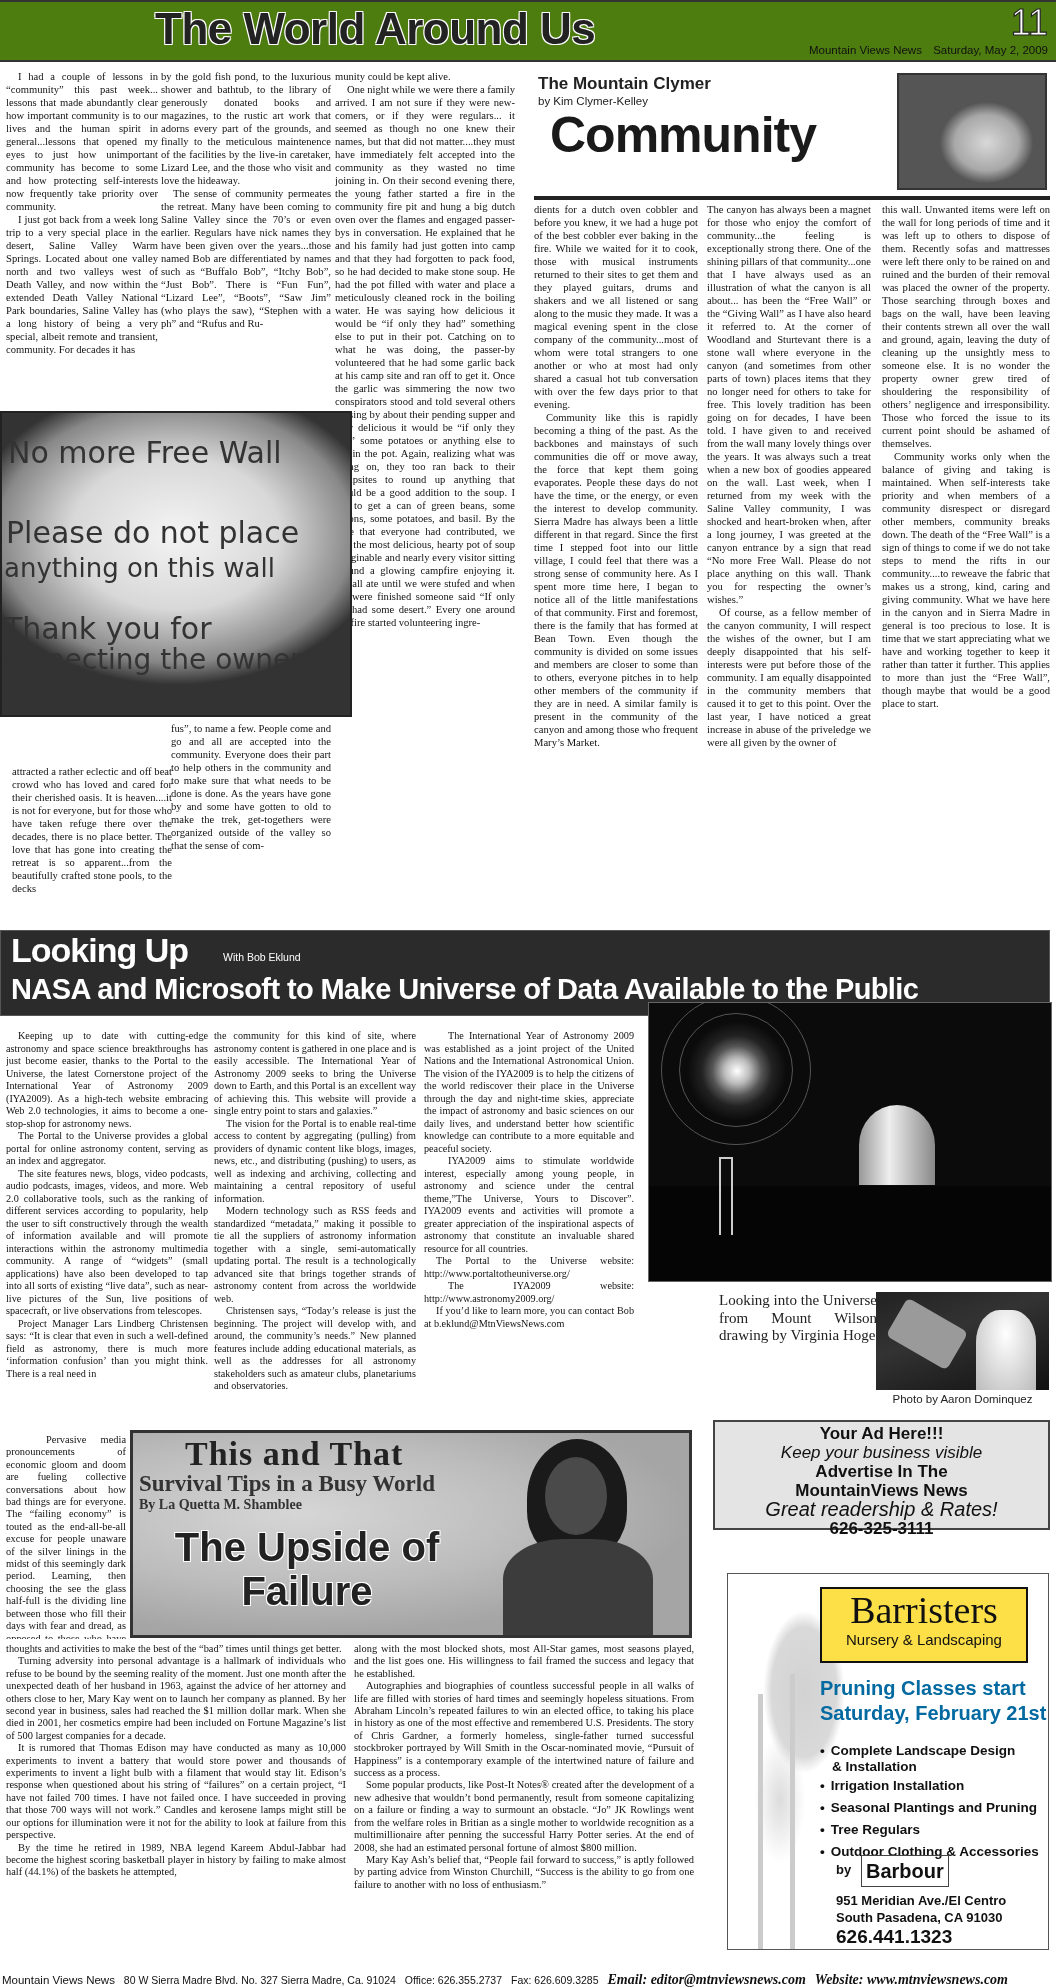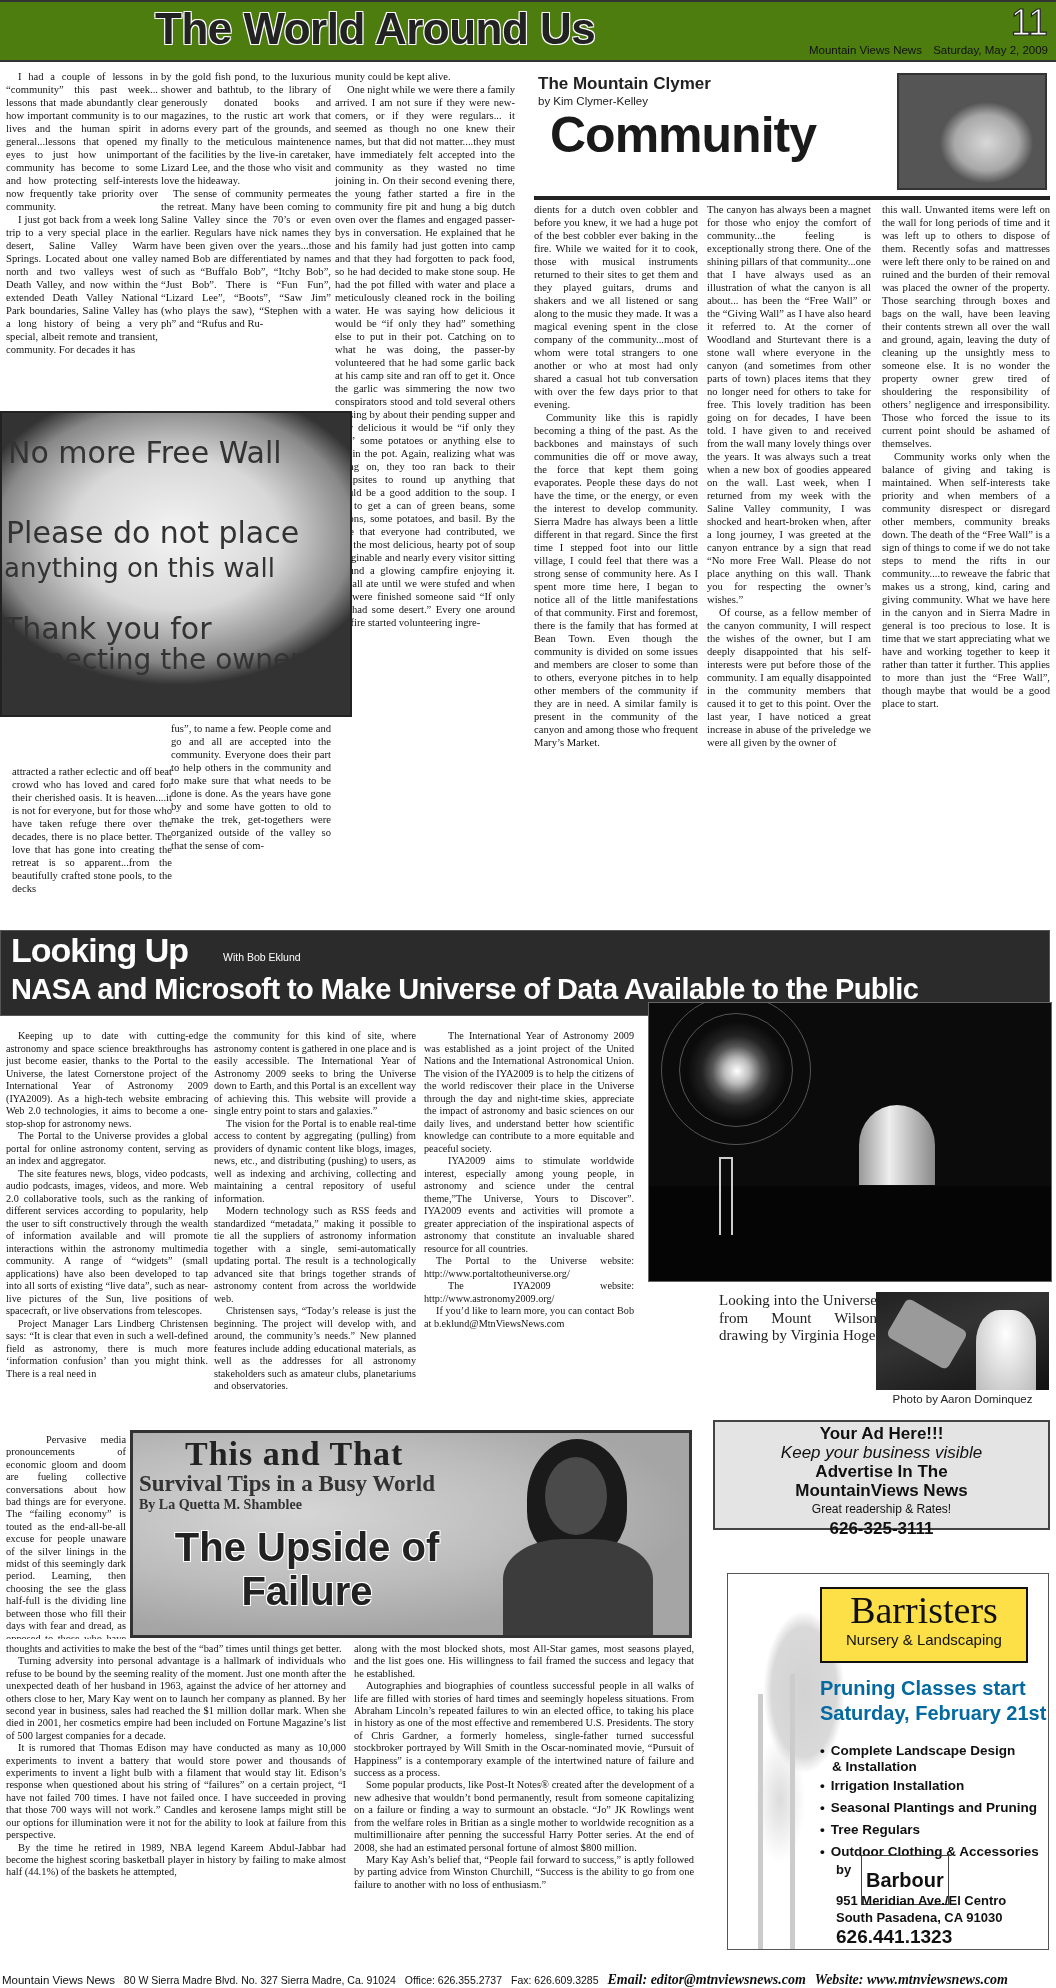--- a/index.html
+++ b/index.html
@@ -59,36 +59,36 @@
   #tt-banner .woman { position: absolute; left: 360px; top: 6px; width: 170px; height: 200px; }
   #tt-banner .woman .hair { position: absolute; left: 34px; top: 0; width: 100px; height: 120px; border-radius: 50% 50% 40% 40%; background: #1a1a1a; }
   #tt-banner .woman .face { position: absolute; left: 52px; top: 18px; width: 62px; height: 78px; border-radius: 50%; background: #4a4a4a; }
   #tt-banner .woman .body { position: absolute; left: 10px; top: 100px; width: 150px; height: 100px; border-radius: 40% 40% 0 0; background: #3c3c3c; }
 
   
   #ad-box { left: 713px; top: 1420px; width: 337px; height: 110px; background: #e4e4e4; border: 2px solid #444; text-align: center; font-family: "Liberation Sans", sans-serif; color: #111; padding-top: 2px; }
   #ad-box .l1 { font-weight: bold; font-size: 17px; line-height: 19px; }
   #ad-box .l2 { font-style: italic; font-size: 17px; line-height: 19px; }
   #ad-box .l3 { font-weight: bold; font-size: 17px; line-height: 19px; }
-  #ad-box .l4 { font-size: 12px; line-height: 19px; }
+  #ad-box .l4 { font-size: 20px; line-height: 19px; font-style: italic; }
   #ad-box .l5 { font-weight: bold; font-size: 17px; line-height: 19px; }
 
   #barristers { left: 727px; top: 1573px; width: 322px; height: 377px; border: 1.5px solid #555; background: #fff; overflow: hidden; font-family: "Liberation Sans", sans-serif; }
   #barristers .tree { position: absolute; left: 16px; top: 10px; width: 120px; height: 360px;
      background: radial-gradient(ellipse 45% 30% at 50% 30%, #d2d2d2 0%, #d9d9d9 60%, transparent 75%), radial-gradient(ellipse 30% 25% at 30% 60%, #dcdcdc 0%, transparent 70%); }
   #barristers .trunk { position: absolute; width: 5px; background: #ccc; }
   #barristers .logo { position: absolute; left: 92px; top: 13px; width: 208px; height: 76px; border: 2px solid #111; background: #fde047; text-align: center; }
   #barristers .logo .n1 { font-family: "Liberation Serif", serif; font-size: 38px; line-height: 42px; color: #111; }
   #barristers .logo .n2 { font-size: 15px; line-height: 18px; color: #111; }
   #barristers .promo { position: absolute; left: 92px; top: 102px; font-weight: bold; font-size: 20px; line-height: 25px; color: #0369a1; white-space: nowrap; }
   #barristers ul { position: absolute; left: 92px; top: 166px; list-style: none; font-weight: bold; font-size: 13.5px; line-height: 22px; color: #111; }
   #barristers ul li::before { content: "•"; margin-right: 6px; }
   #barristers ul li .cont { display: block; padding-left: 12px; line-height: 16px; margin-top: -3px; }
   #barristers .by { position: absolute; left: 108px; top: 288px; font-weight: bold; font-size: 13px; }
-  #barristers .barbour { position: absolute; left: 133px; top: 281px; border: 1px solid #444; padding: 12px 4px; font-weight: bold; font-size: 20px; line-height: 24px; color: #111; }
+  #barristers .barbour { position: absolute; left: 133px; top: 281px; border: 1px solid #444; padding: 3px 4px; font-weight: bold; font-size: 20px; line-height: 24px; color: #111; }
   #barristers .addr { position: absolute; left: 108px; top: 318px; font-weight: bold; font-size: 13px; line-height: 17px; color: #111; }
   #barristers .phone { position: absolute; left: 108px; top: 352px; font-weight: bold; font-size: 19px; color: #111; }
 
   
   #footer { left: 0; top: 1972px; width: 1056px; height: 16px; font-family: "Liberation Sans", sans-serif; font-size: 10.5px; color: #111; white-space: nowrap; }
   #footer .pub { font-size: 11.5px; margin-left: 2px; }
   #footer span { margin-right: 6px; }
   #footer .em { font-family: "Liberation Serif", serif; font-style: italic; font-weight: bold; font-size: 14px; }
 </style>
 </head>

